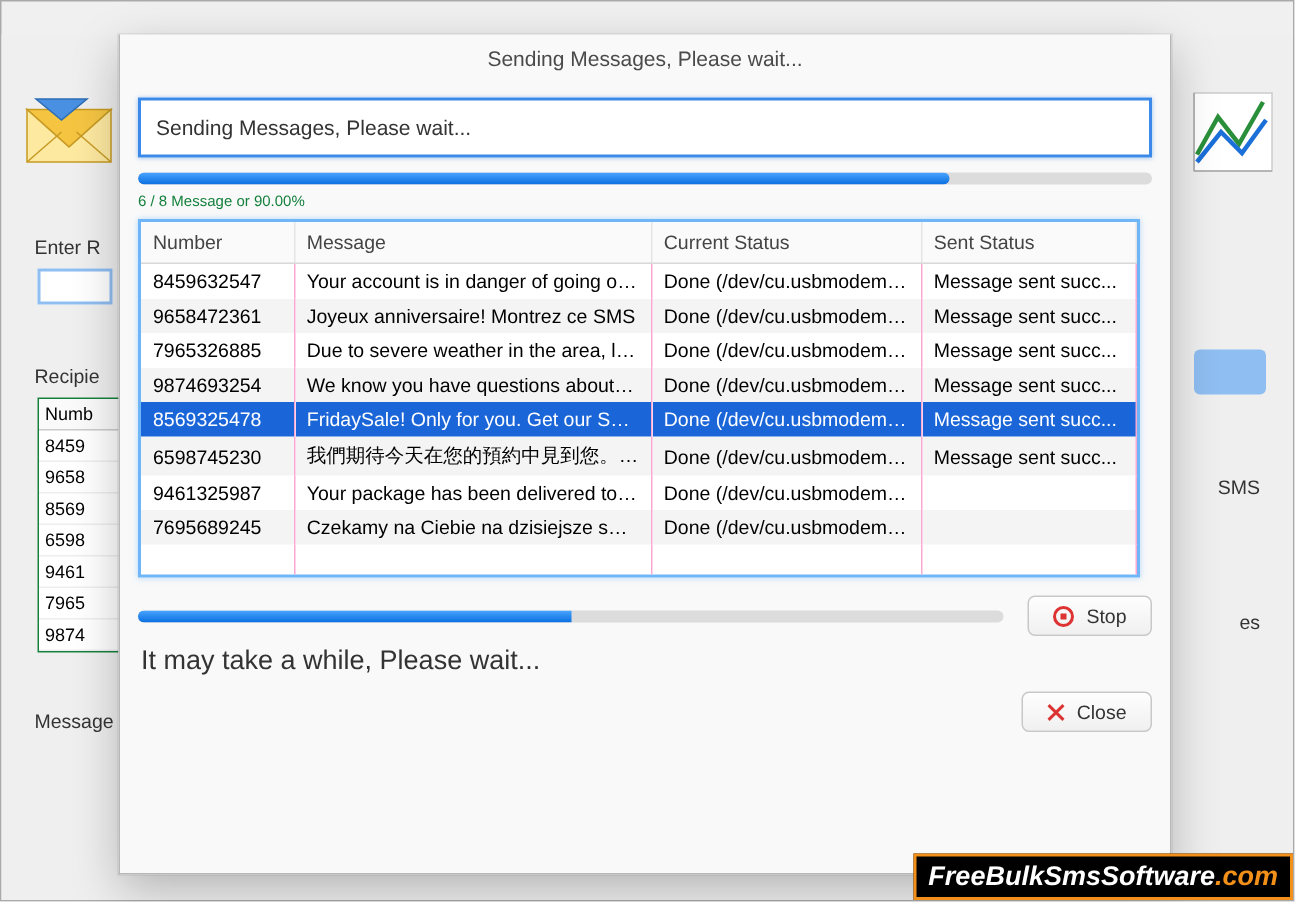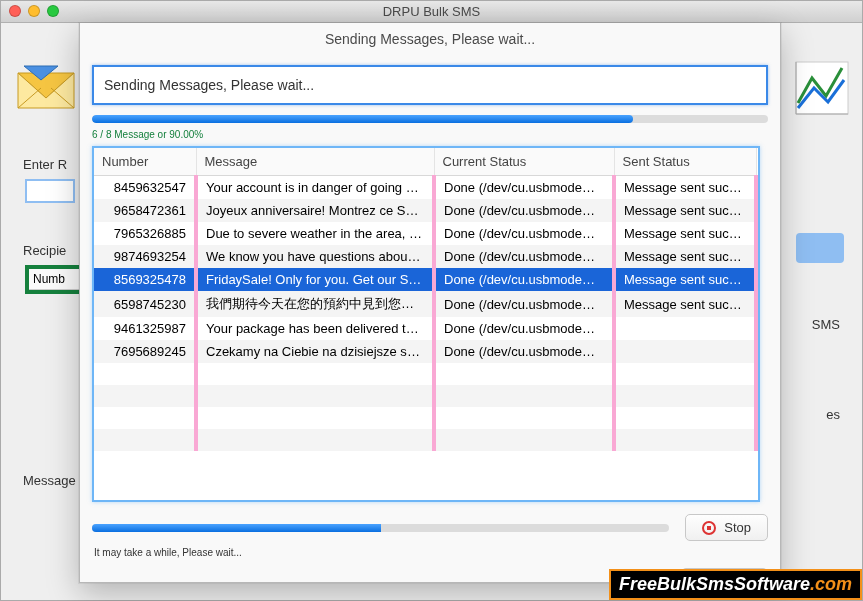--- a/index.html
+++ b/index.html
@@ -73,21 +73,21 @@
   left: 24px; top: 156px;
   width: 50px; height: 24px;
   background: #fff;
   border: 2px solid #8fbef2;
 }
 .bg-table {
   position: absolute;
   left: 24px; top: 242px;
   width: 64px;
   background: #fff;
-  border: 4px solid #15803d;
+  border: 1px solid #15803d;
   font-size: 12px;
 }
 .bg-table .hd { background: #fafafa; border-bottom: 1px solid #ccc; padding: 3px 4px; }
 .bg-table .rw { padding: 3px 4px; border-bottom: 1px solid #eee; white-space: nowrap; overflow: hidden; }
 .bg-right-blue {
   position: absolute;
   right: 18px; top: 210px;
   width: 48px; height: 30px;
   background: #8fbef2;
   border-radius: 4px;
@@ -137,46 +137,45 @@
 .counter {
   margin: 6px 12px 6px 12px;
   font-size: 10px;
   color: #15803d;
 }
 
 .table-wrap {
   margin: 4px 20px 0 12px;
   border: 2px solid #6eb6f7;
   background: #fff;
-  height: 356px;
+  height: 239px;
   overflow: hidden;
   box-shadow: 0 0 4px rgba(110,182,247,0.5);
 }
 table {
   width: 100%;
   border-collapse: collapse;
   font-size: 13px;
   table-layout: fixed;
 }
 thead th {
   text-align: left;
   font-weight: normal;
   padding: 6px 8px;
   background: #fafafa;
   border-bottom: 1px solid #d8d8d8;
   border-right: 1px solid #e4e4e4;
   color: #444;
 }
 tbody td {
   padding: 4px 8px;
-  border-right: 4px solid #f9a8d4;
+  border-right: 1px solid #f9a8d4;
   white-space: nowrap;
   overflow: hidden;
   text-overflow: ellipsis;
-  text-align: right;
 }
 tbody tr:nth-child(even):not(.selected) td {
   background: #f4f4f4;
 }
 tbody tr.selected td {
   background: #1a65d8;
   color: #fff;
 }
 tbody tr.empty td { height: 22px; }
 
@@ -230,21 +229,21 @@
   content: "";
   position: absolute;
   top: 5px; left: -1px;
   width: 14px; height: 2px;
   background: #d33;
 }
 .icon-x::before { transform: rotate(45deg); }
 .icon-x::after { transform: rotate(-45deg); }
 .wait-text {
   margin: 6px 14px;
-  font-size: 10px;
+  font-size: 18px;
   color: #333;
 }
 .note-text {
   margin: 10px 14px 6px 14px;
   font-size: 13px;
   color: #333;
   text-align: justify;
   line-height: 1.4;
 }
 .footer {
@@ -264,28 +263,20 @@
   font-size: 18px;
   padding: 3px 8px;
   border: 2px solid #f39019;
 }
 .watermark .o { color: #f39019; }
 </style>
 </head>
 <body>
 
 <div class="window">
-  <div class="titlebar">
-    <div class="traffic-lights">
-      <span class="tl-close"></span>
-      <span class="tl-min"></span>
-      <span class="tl-max"></span>
-    </div>
-    <span>DRPU Bulk SMS</span>
-  </div>
 
   <div class="bg-content">
     <div class="bg-icon-left">
       <svg viewBox="0 0 60 60">
           <polygon points="2,15 58,15 30,40" fill="#f5c542" stroke="#c79a23"></polygon>
           <polygon points="2,15 2,50 58,50 58,15 30,40" fill="#fde9a0" stroke="#c79a23"></polygon>
           <line x1="2" y1="50" x2="25" y2="30" stroke="#c79a23"></line>
           <line x1="58" y1="50" x2="35" y2="30" stroke="#c79a23"></line>
           <polygon points="8,8 42,8 25,22" fill="#4a90e2" stroke="#2d6db3"></polygon>
         </svg>
@@ -297,20 +288,29 @@
           <path d="M4 56 L56 56" stroke="#aaa"></path>
           <polyline points="6,45 20,20 34,38 50,10" fill="none" stroke="#2a8f3a" stroke-width="3"></polyline>
           <polyline points="6,50 22,30 36,44 52,22" fill="none" stroke="#1a6fd8" stroke-width="3"></polyline>
         </svg>
     </div>
     <div class="bg-label enter">Enter R</div>
     <div class="bg-input"></div>
     <div class="bg-label recip">Recipie</div>
     <div class="bg-table">
       <div class="hd">Numb</div>
+      <div id="bg-rows">
+          <div class="rw">8459</div>
+          <div class="rw">9658</div>
+          <div class="rw">8569</div>
+          <div class="rw">6598</div>
+          <div class="rw">9461</div>
+          <div class="rw">7965</div>
+          <div class="rw">9874</div>
+        </div>
     </div>
     <div class="bg-right-blue"></div>
     <div class="bg-sms">SMS</div>
     <div class="bg-es">es</div>
     <div class="bg-label msg">Message</div>
   </div>
 
   <div class="sheet">
     <div class="sheet-title">Sending Messages, Please wait...</div>
     <div class="status-box">Sending Messages, Please wait...</div>

